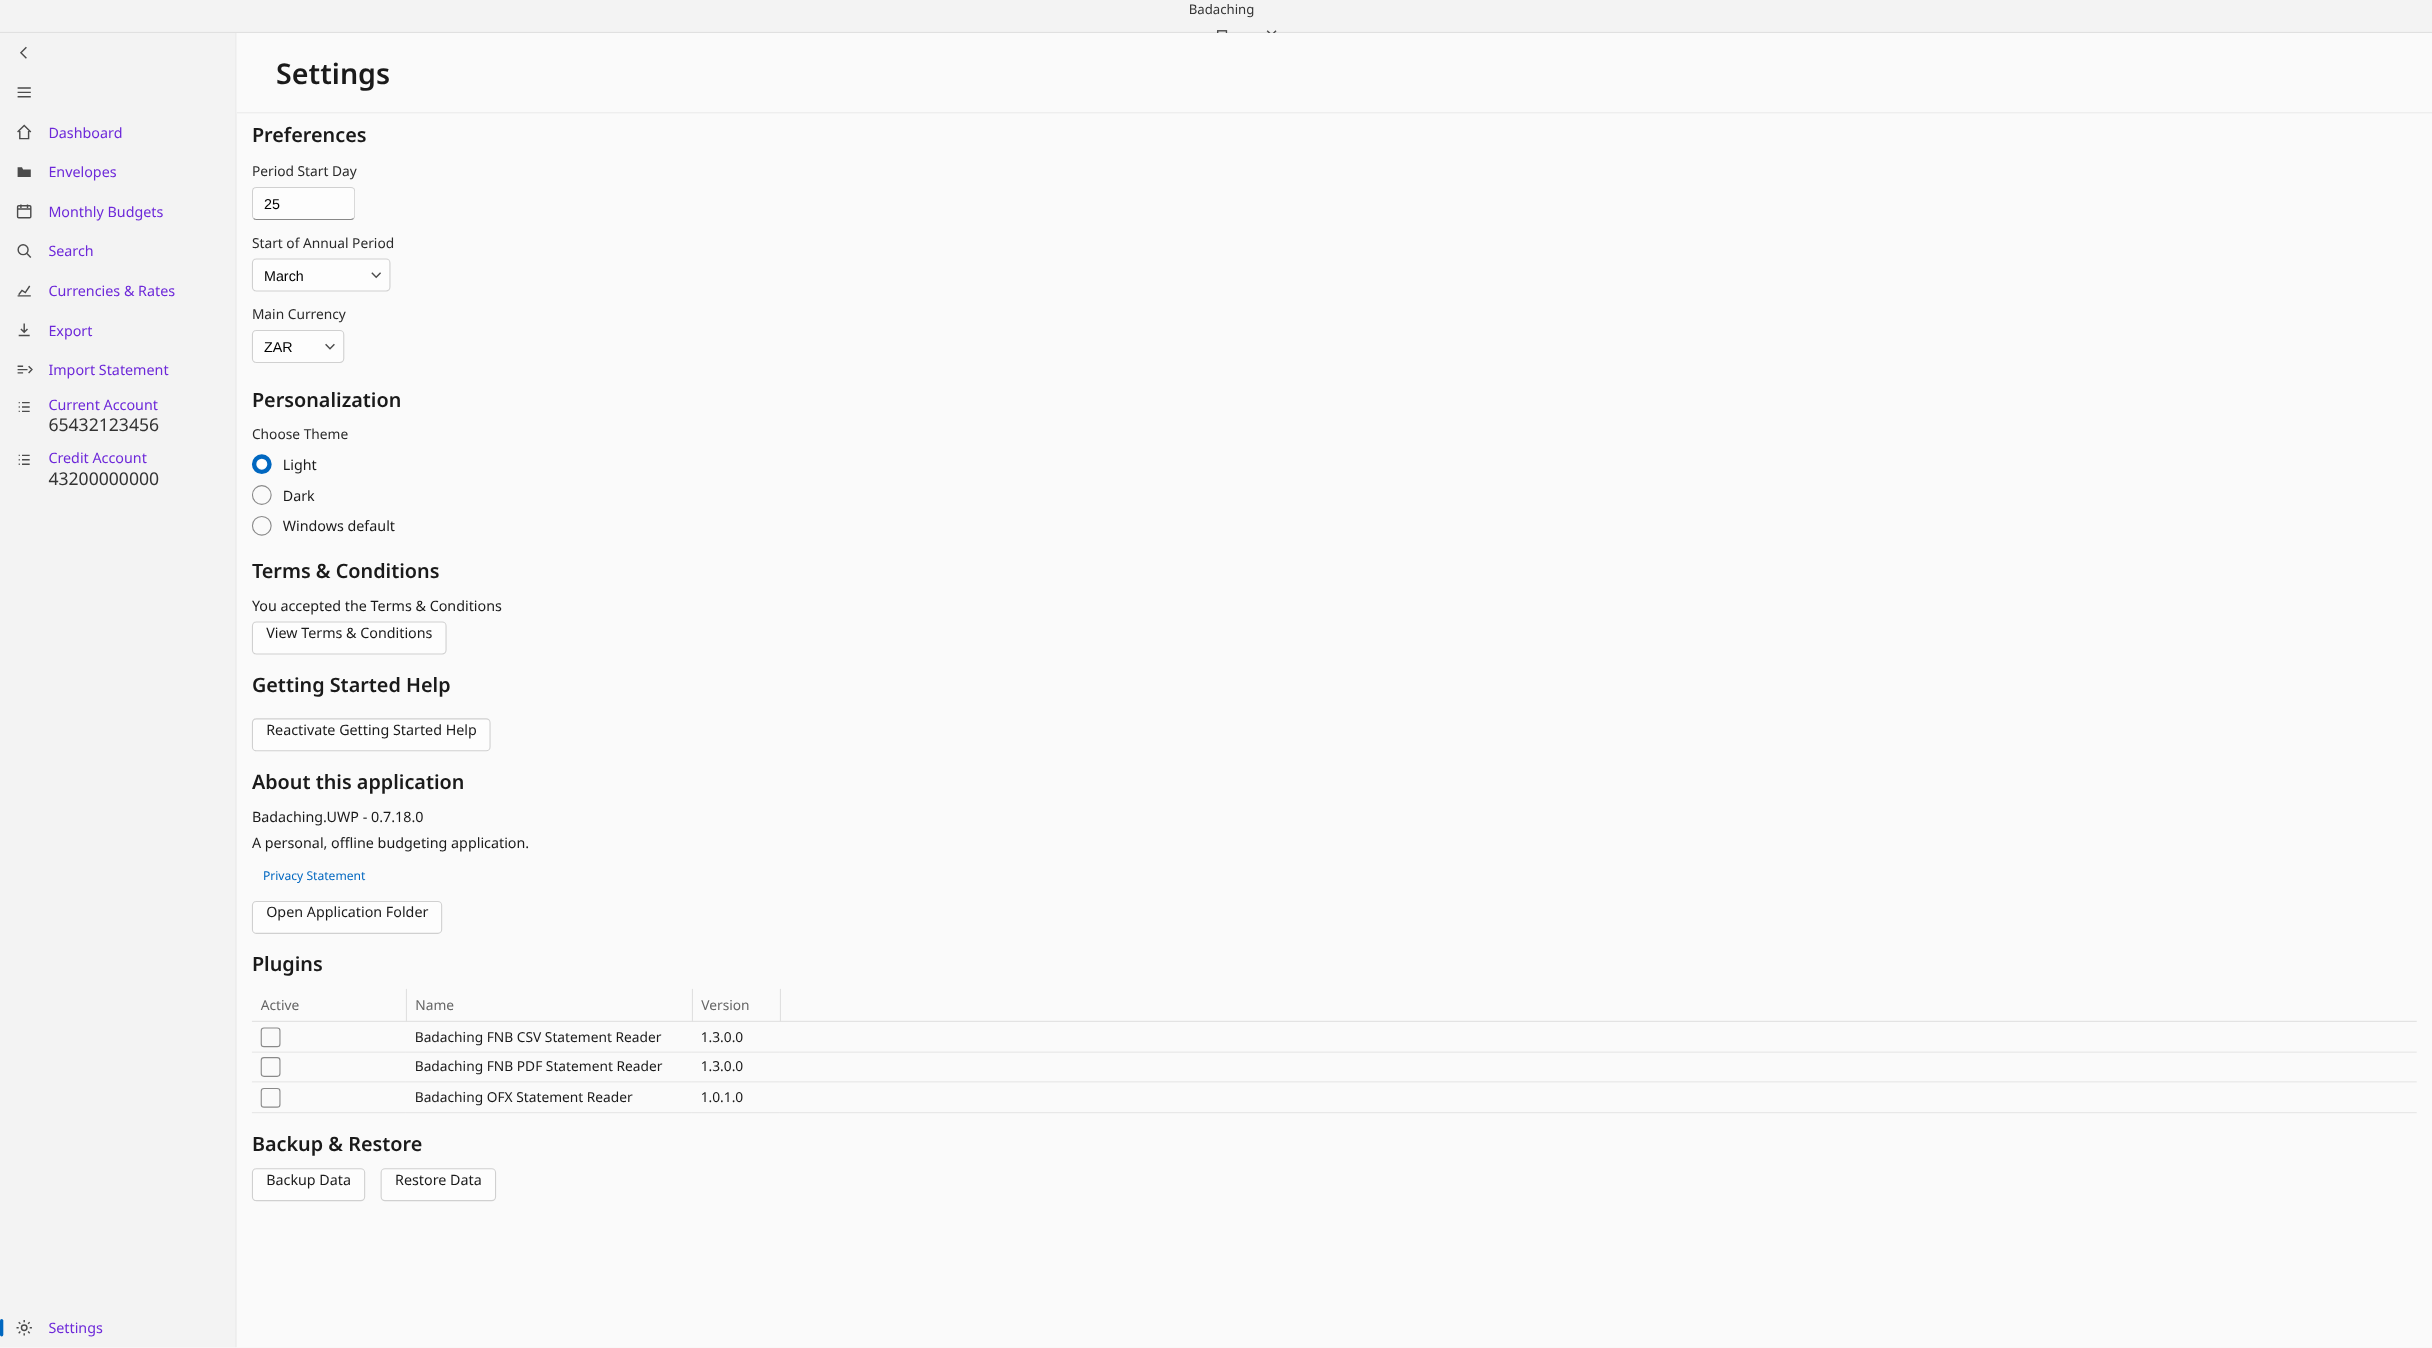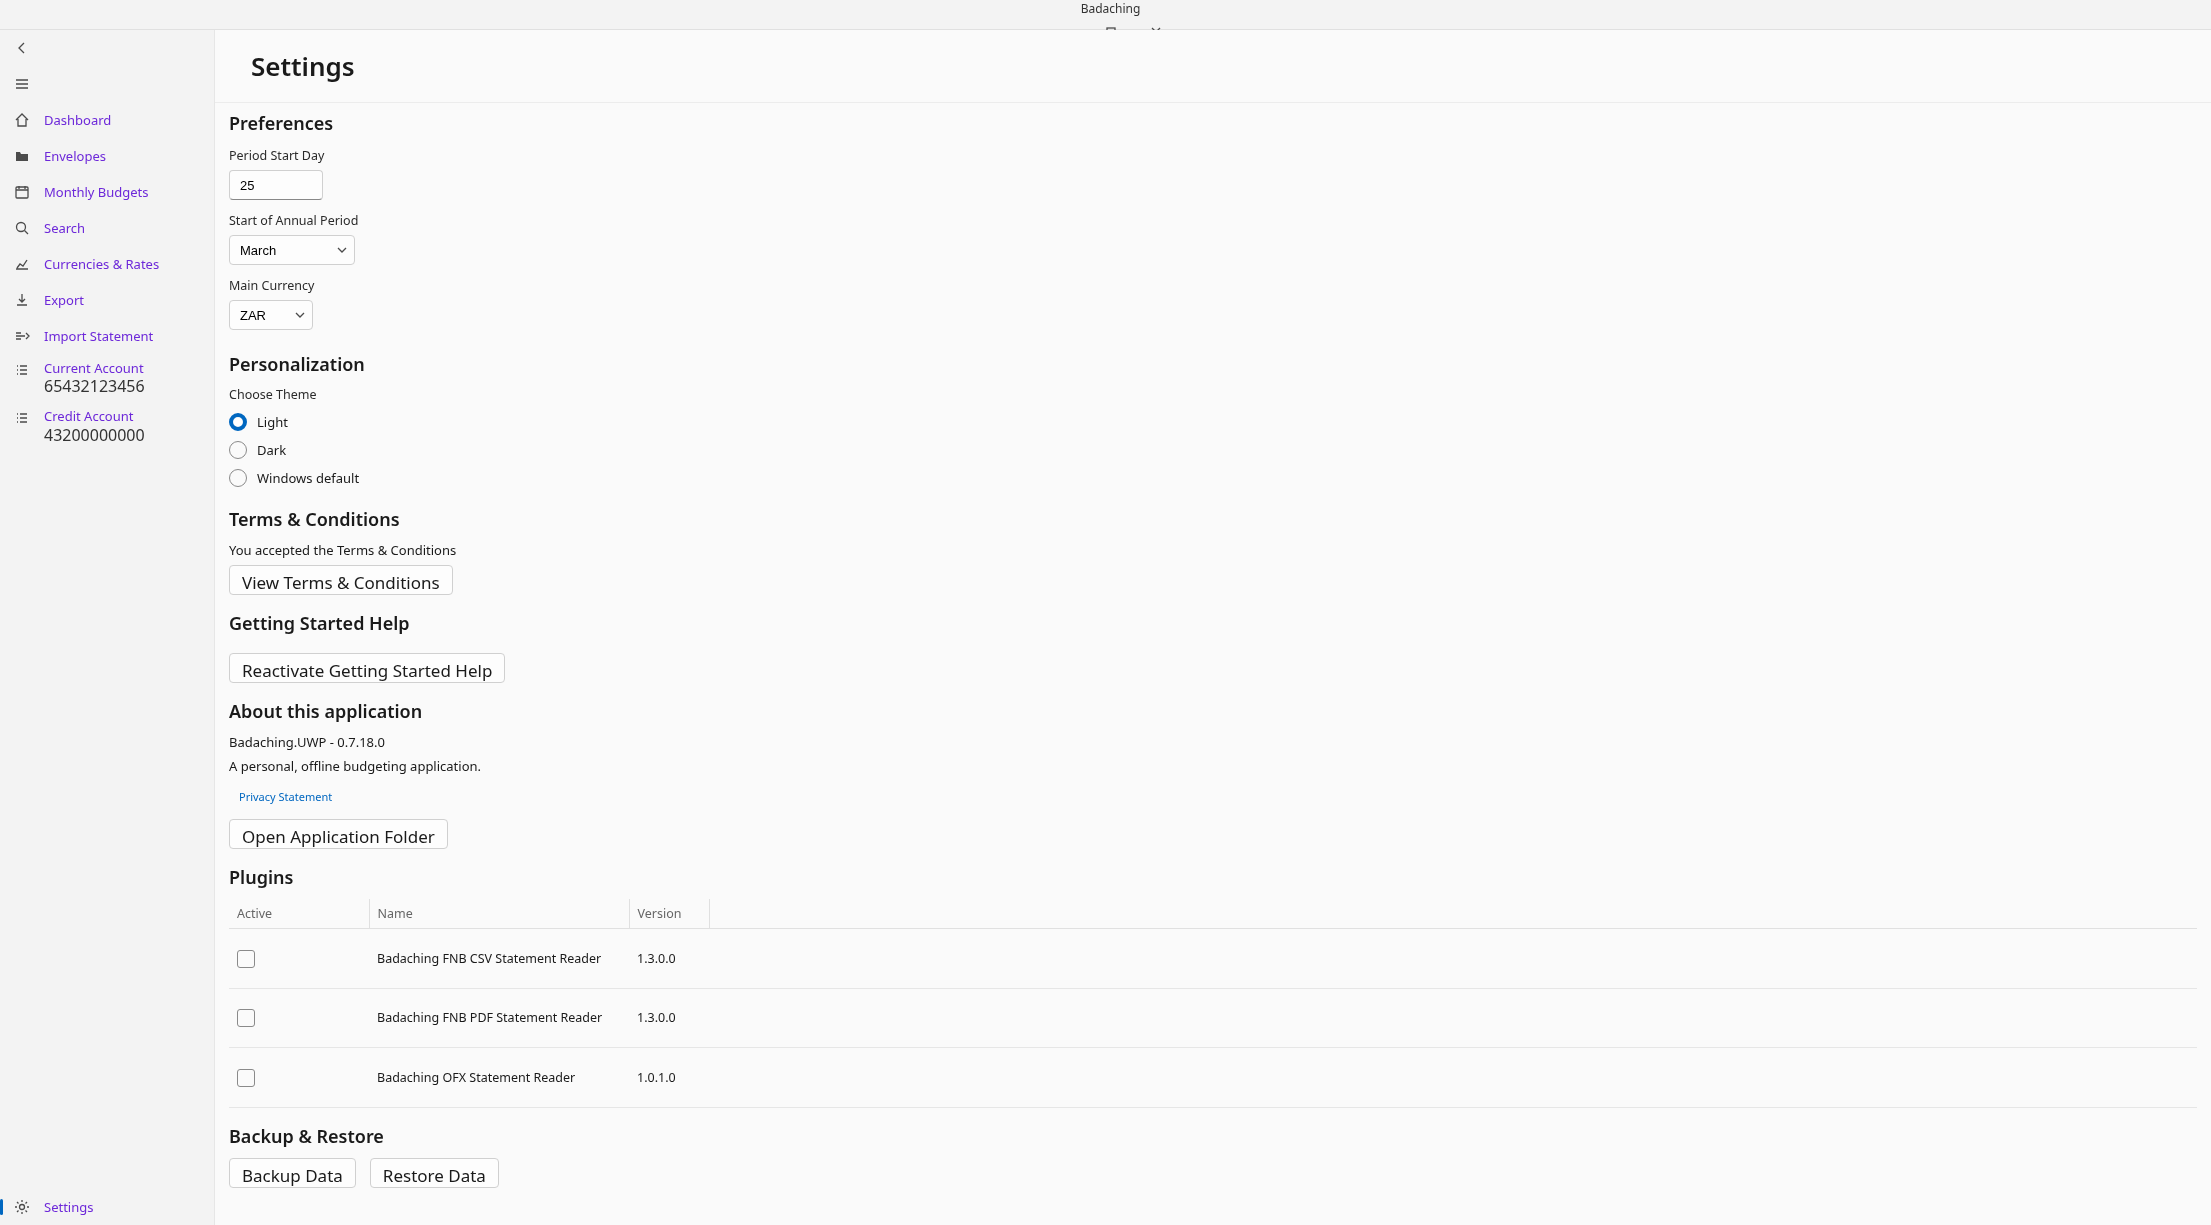--- a/index.html
+++ b/index.html
@@ -130,24 +130,24 @@
     .radio-outer {
       width: 18px; height: 18px; border-radius: 50%;
       border: 1.5px solid #8a8a8a;
       display: flex; align-items: center; justify-content: center;
     }
     .radio-outer.checked { border-color: #0067c0; border-width: 4.5px; }
     .radio-outer.checked .radio-inner { width: 8px; height: 8px; background: #fff; border-radius:50%; }
     .radio-label { font-size: 13px; }
     .p-text { font-size: 13px; margin-top: 6px; margin-bottom: 6px; }
     .btn {
-      display: inline-flex; align-items: flex-end;
+      display: inline-flex; align-items: flex-start;
       height: 30px; padding: 0 12px;
       border: 1px solid #d0d0d0; border-radius: 4px;
-      background: #fdfdfd; font-size: 17px;
+      background: #fdfdfd; font-size: 13px;
     }
     .link-btn {
       display: inline-flex; align-items: center;
       height: 30px; padding: 0 10px;
       color: #0067c0; font-size: 11px;
     }
     .spacer { height: 8px; }
     .plugins-table {
       width: 100%;
       border-collapse: collapse;
@@ -158,21 +158,21 @@
       font-size: 12.5px;
       font-weight: 400;
     }
     .plugins-table thead th {
       color: #666;
       padding: 6px 8px;
       border-right: 1px solid #e0e0e0;
       border-bottom: 1px solid #e0e0e0;
     }
     .plugins-table tbody td {
-      padding: 20px 8px;
+      padding: 4px 8px;
       border-bottom: 1px solid #e6e6e6;
     }
     .plugins-table thead th:last-child { border-right: none; width: auto; }
     .col-active { width: 140px; }
     .col-name { width: 260px; }
     .col-version { width: 80px; }
     .chk {
       width: 18px; height: 18px; border: 1.5px solid #8a8a8a; border-radius: 3px;
       display: inline-block; vertical-align: middle;
     }

